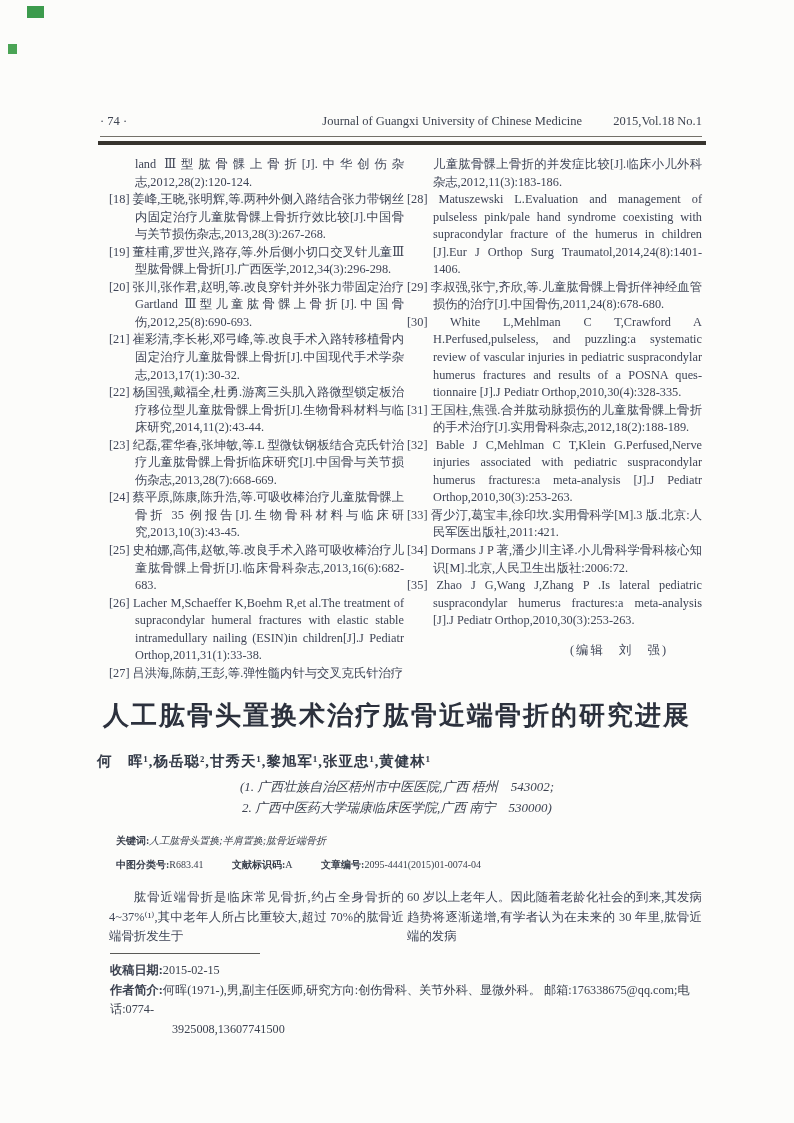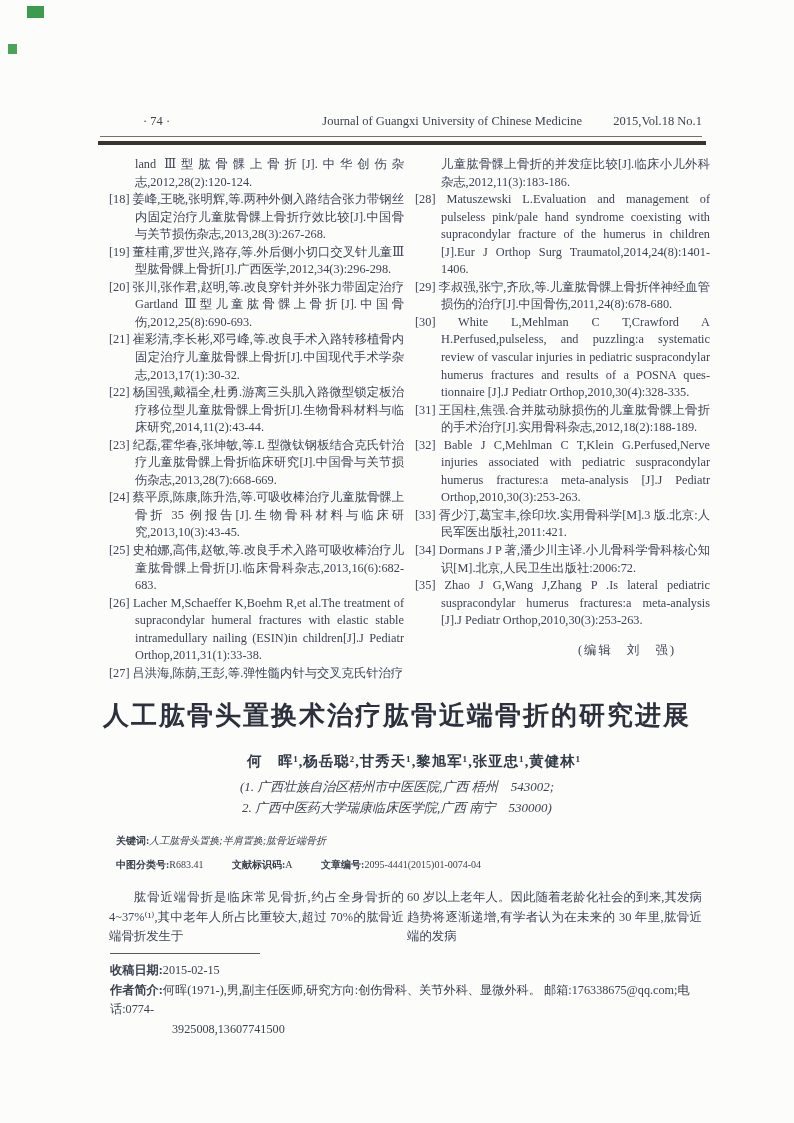--- a/index.html
+++ b/index.html
@@ -8,39 +8,39 @@
   .page { position:relative; width:794px; height:1123px; background:#fcfcfa; overflow:hidden; }
 
   
   .mark1 { position:absolute; left:27px; top:6px; width:17px; height:12px; background:#3c9b4d; }
   .mark2 { position:absolute; left:8px; top:44px; width:9px; height:10px; background:#4aa455; }
 
   
   .jheader { position:absolute; left:100px; top:114px; width:602px; display:flex;
              justify-content:space-between; align-items:baseline;
              font-size:12.5px; color:#3d4350; }
-  .jheader .pageno { width:90px;margin-left:43px; }
+  .jheader .pageno { width:90px; }
   .jheader .jtitle { flex:1; text-align:right; }
   .jheader .jissue { width:120px; text-align:right; }
   .rule-thin { position:absolute; left:100px; top:136px; width:602px; height:1px; background:#74716a; }
   .rule-thick { position:absolute; left:98px; top:141px; width:608px; height:4px; background:#37342e; }
 
   
   .refcol { position:absolute; top:156px; width:295px; font-size:12.3px;
             line-height:17.55px; color:#3e4456; text-align:justify; }
   .refcol.left { left:109px; }
-  .refcol.right { left:407px;margin-left:8px; }
+  .refcol.right { left:407px; }
   .ref { padding-left:26px; text-indent:-26px; }
   .ref.cont { text-indent:0; }
   .editor-note { margin-top:12px; text-align:right; padding-right:34px; letter-spacing:2px; }
 
   
   .art-title { position:absolute; left:97px; top:698px; width:600px; text-align:center;
                font-size:26px; font-weight:bold; letter-spacing:2px; color:#2c313d; }
-  .art-authors { position:absolute; left:114px; top:752px; width:600px; text-align:center;
+  .art-authors { position:absolute; left:97px; top:752px; width:600px; 
                  font-size:14.5px; font-weight:bold; color:#333a47; letter-spacing:1px; }
   .art-affil { position:absolute; left:97px; width:600px; text-align:center;
                font-size:13px; font-style:italic; color:#3c4250; }
   .affil1 { top:778px; }
   .affil2 { top:799px; }
 
   
   .meta { position:absolute; left:116px; top:831px; width:600px; font-size:10px; color:#393f4c; }
   .meta .row { margin-bottom:5px; line-height:19px; }
   .meta .lbl { font-weight:bold; }

